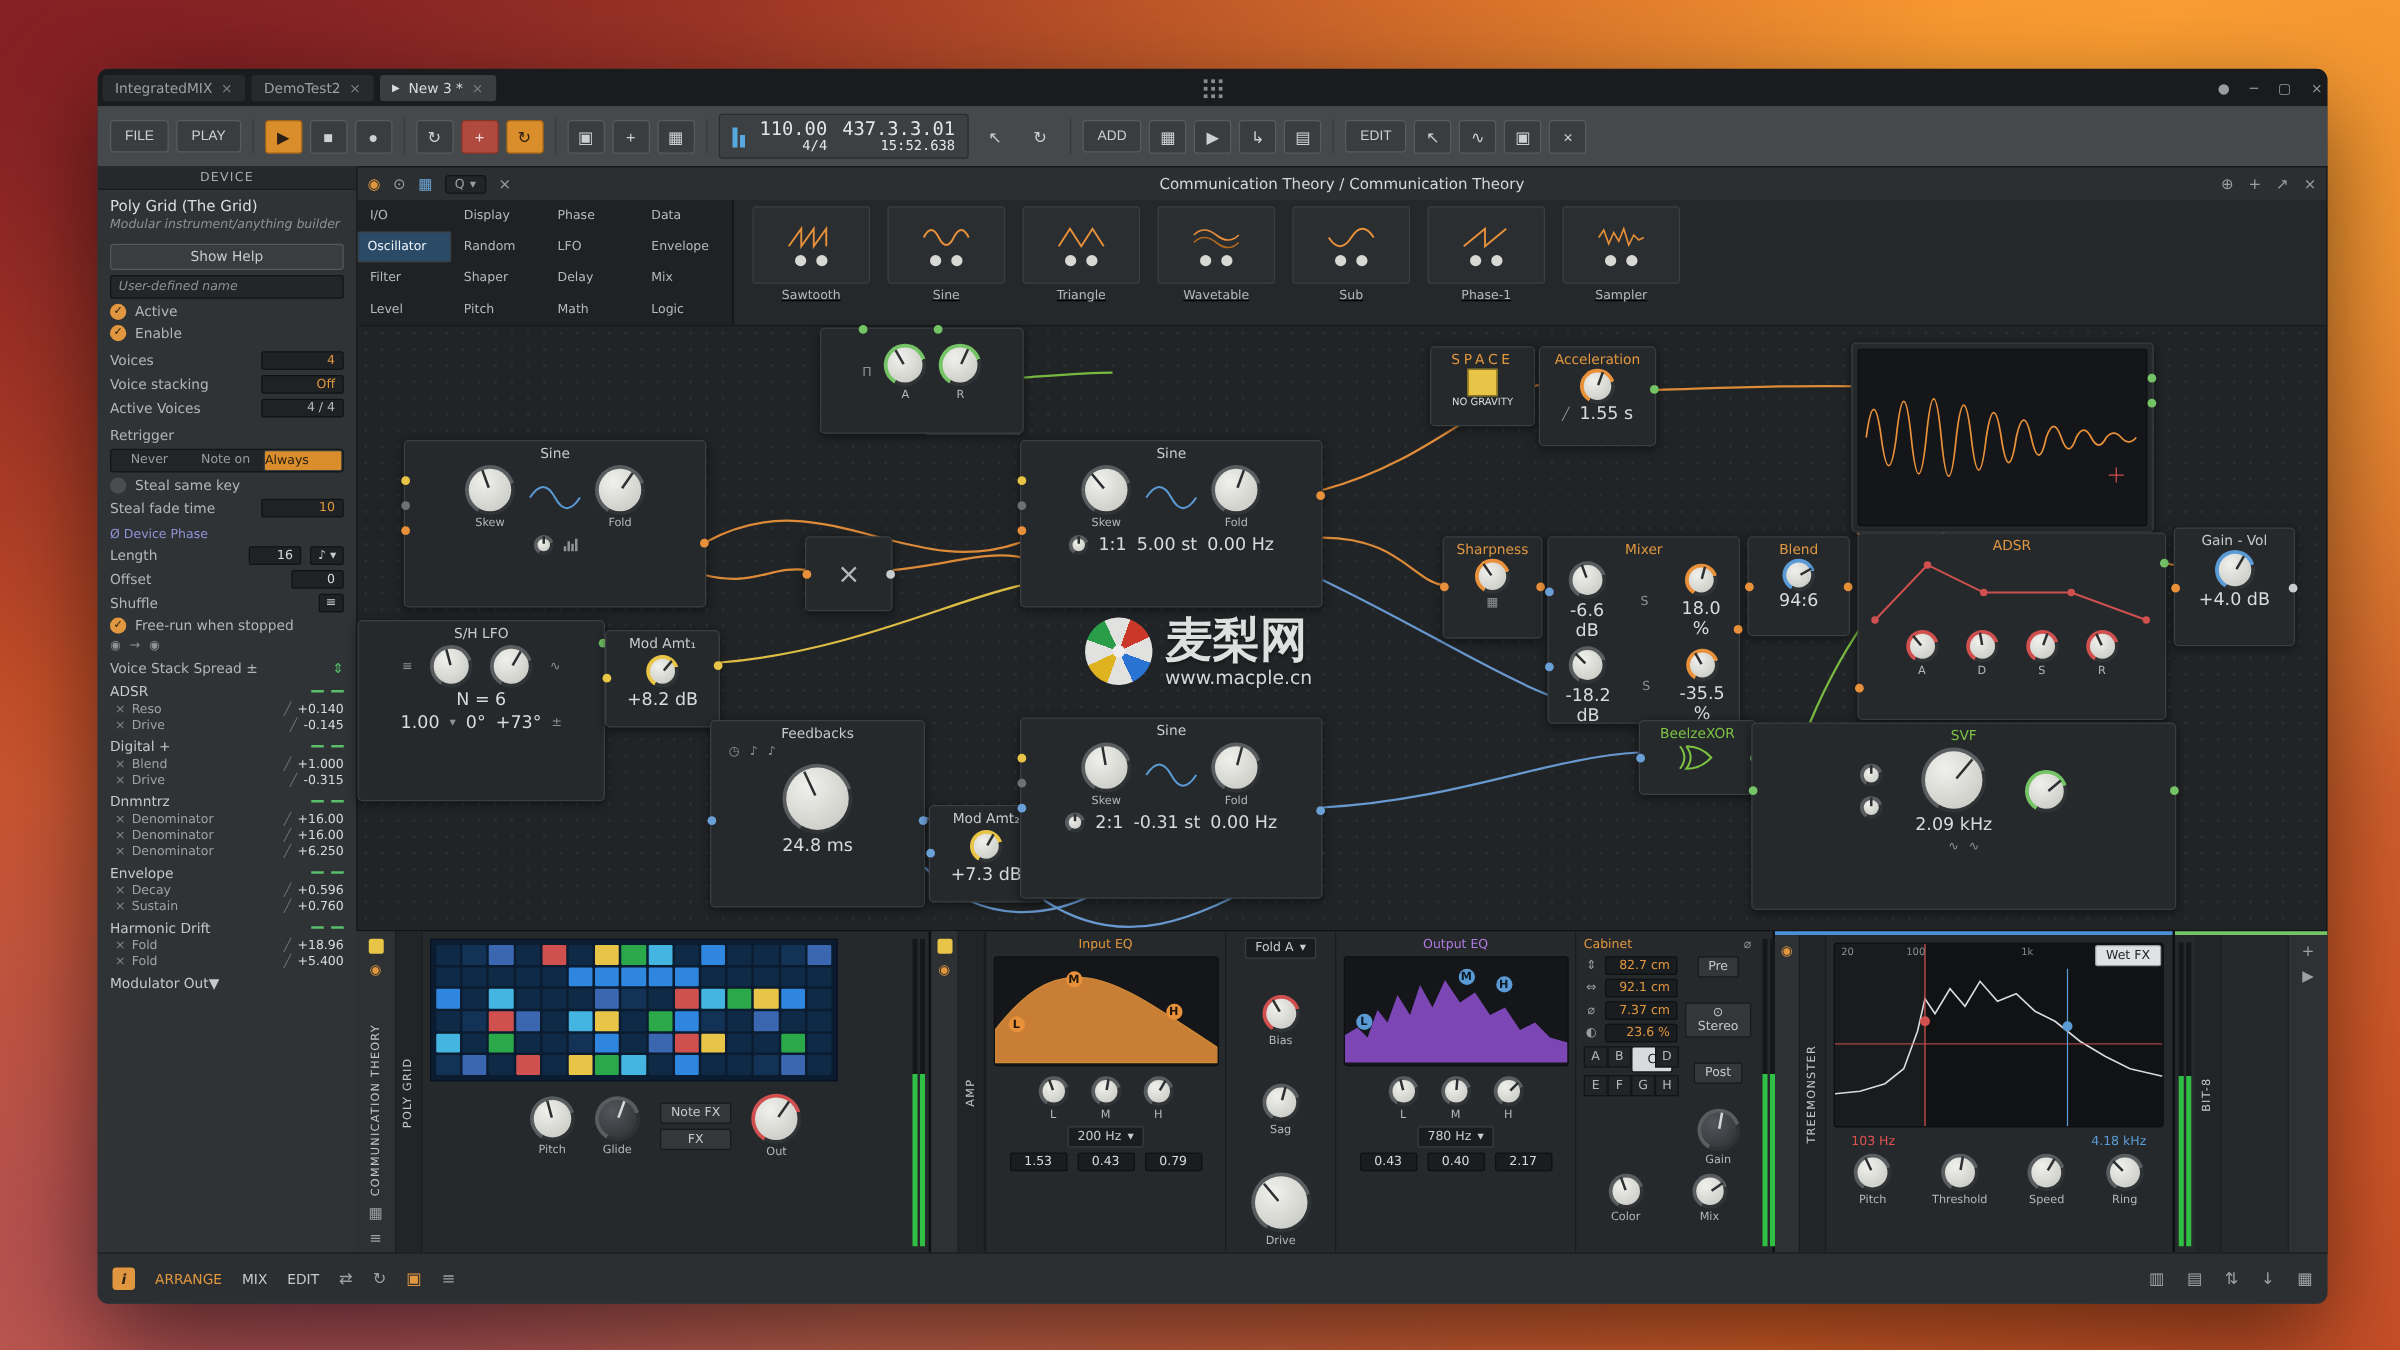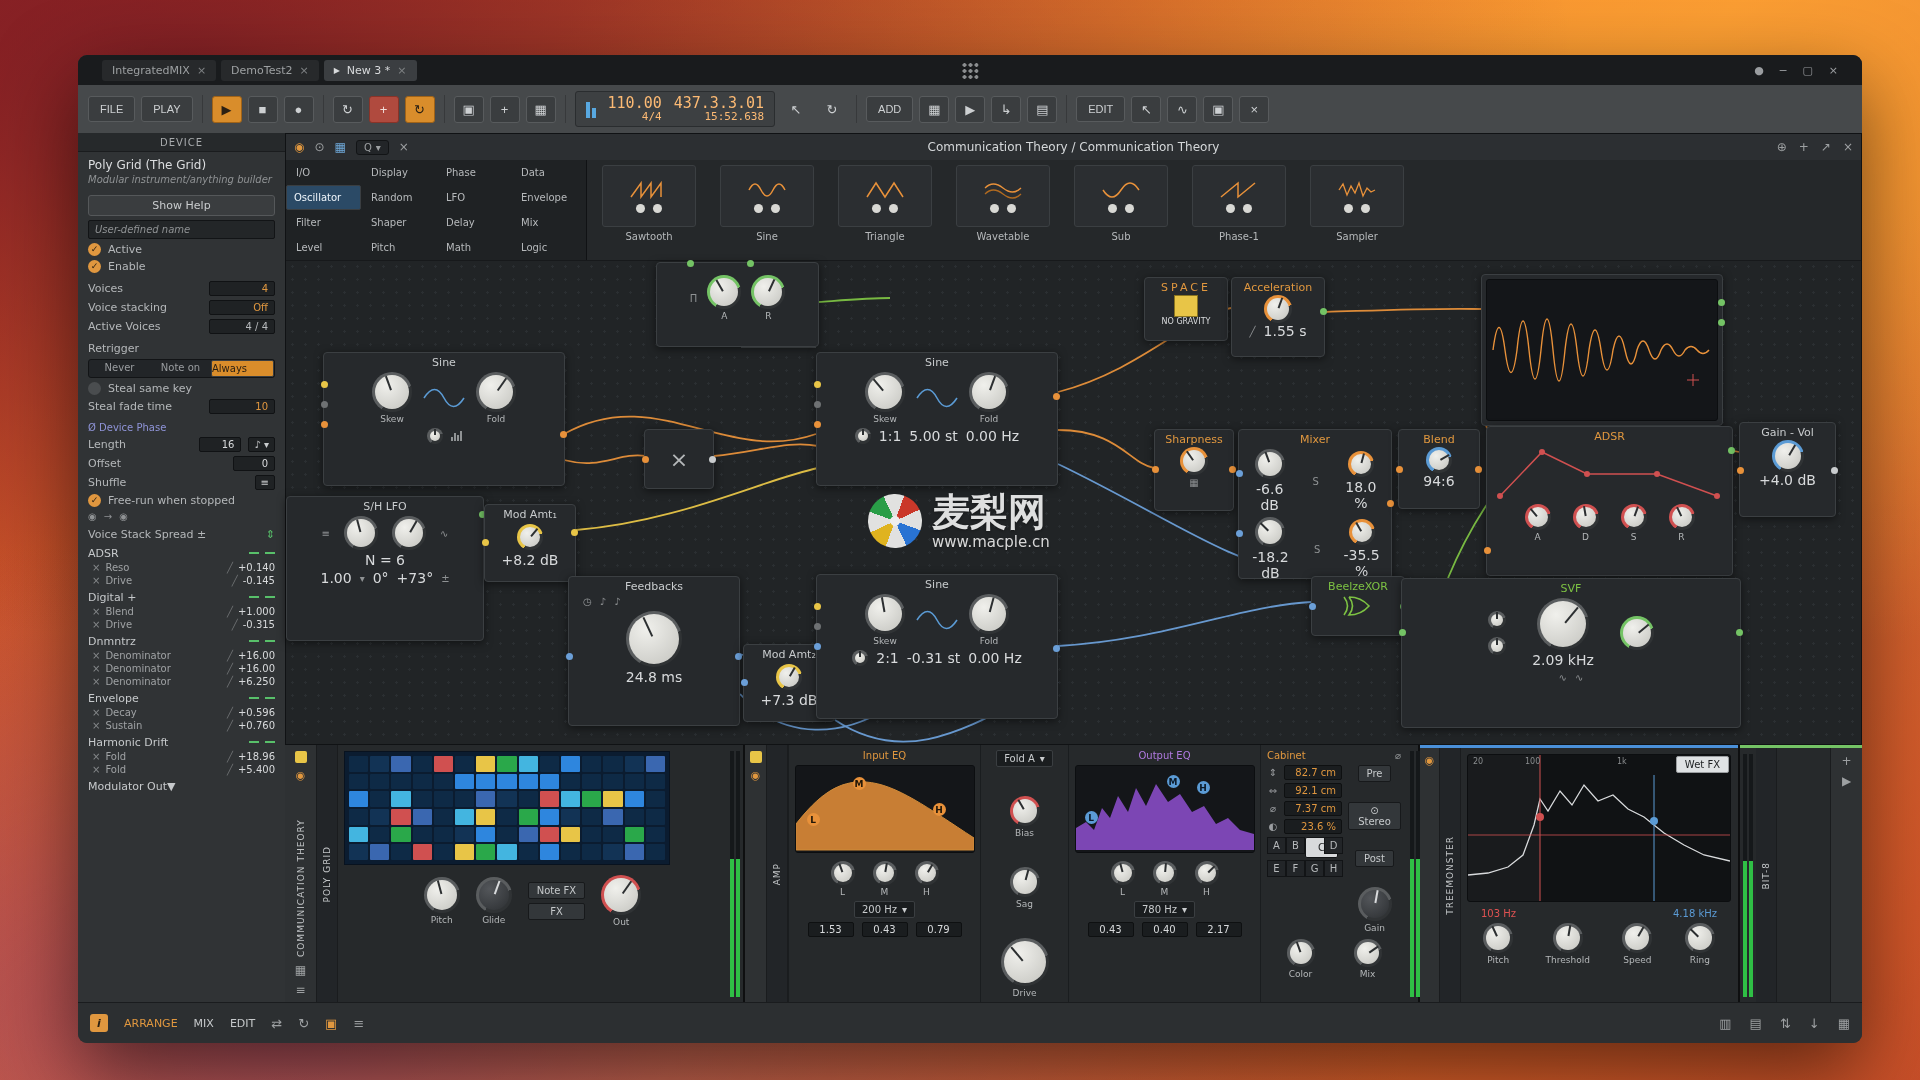--- a/index.html
+++ b/index.html
@@ -8,21 +8,21 @@
     background:
       radial-gradient(120% 90% at 10% 5%, rgba(100,15,35,.65), transparent 60%),
       radial-gradient(100% 80% at 88% 12%, rgba(255,160,45,.8), transparent 60%),
       radial-gradient(90% 70% at 15% 95%, rgba(120,45,130,.55), transparent 65%),
       radial-gradient(120% 100% at 72% 85%, rgba(235,95,35,.8), transparent 70%),
       linear-gradient(135deg,#b03526 0%,#e8742c 38%,#f59a3c 58%,#a63f2e 100%);}
   .window{position:absolute;left:78px;top:55px;width:1784px;height:988px;background:#35383a;
     border-radius:9px;box-shadow:0 30px 80px rgba(0,0,0,.55);overflow:hidden;z-index:1;}
   
   .titlebar{position:absolute;top:0;left:0;right:0;height:30px;background:#191b1d;
-    display:flex;align-items:center;gap:5px;padding:0 24px;}
+    display:flex;align-items:center;gap:5px;padding:0 4px;}
   .tab{display:flex;align-items:center;gap:7px;background:#27292b;color:#9da0a2;font-size:11px;
     padding:4px 10px;border-radius:3px;}
   .tab.active{background:#3b3e41;color:#d8dadc;}
   .tab .tclose{color:#7e8183;font-size:11px;}
   .tab .tplay{color:#d8dadc;font-size:8px;}
   .bwlogo{position:absolute;left:50%;top:7px;width:17px;height:17px;transform:translateX(-50%);
     background-image:radial-gradient(#8a8d8f 1.6px,transparent 1.8px);background-size:6px 6px;}
   .winctl{margin-left:auto;display:flex;align-items:center;gap:16px;color:#9a9da0;font-size:11px;}
   
   .toolbar{position:absolute;top:30px;left:0;right:0;height:48px;background:#46494b;
@@ -30,21 +30,21 @@
   .tbtn{background:#3a3d3f;border:1px solid #585b5d;color:#cdd0d2;font-size:11px;
     padding:6px 11px;border-radius:3px;}
   .ibtn{min-width:30px;height:27px;display:grid;place-items:center;background:#3a3d3f;
     border:1px solid #585b5d;color:#cdd0d2;font-size:13px;border-radius:3px;padding:0 4px;}
   .ibtn.orangebg{background:#d98d2b;border-color:#a06318;color:#2b2013;}
   .ibtn.redbg{background:#b04a3e;border-color:#8a3328;color:#f2ddd9;}
   .ibtn.noborder{border-color:transparent;background:transparent;}
   .vsep{width:1px;height:28px;background:#37393b;margin:0 3px;}
   .lcdbox{display:flex;align-items:center;gap:12px;background:#3d4042;border:1px solid #2a2d2f;
     padding:3px 10px;border-radius:3px;}
-  .lcd{color:#fdba74;font-family:"DejaVu Sans Mono","Liberation Mono",monospace;}
+  .lcd{color:#e5e5e5;font-family:"DejaVu Sans Mono","Liberation Mono",monospace;}
   .lcd.big{font-size:15px;}
   .lcd.small{font-size:11px;}
   .lcdcol{display:flex;flex-direction:column;align-items:flex-end;line-height:1.1;}
   .bluebars{display:flex;gap:2px;align-items:flex-end;height:18px;}
   .bluebars i{width:4px;background:#58a8e0;display:block;}
   
   .sidebar{position:absolute;top:78px;left:0;width:207px;bottom:40px;background:#303335;
     border-right:2px solid #5eead4;font-size:11px;color:#b4b7b9;overflow:hidden;}
   .sbhead{height:18px;background:#26292b;color:#a8abad;font-size:10px;letter-spacing:1px;
     display:grid;place-items:center;border-bottom:1px solid #1a1c1e;}
@@ -89,21 +89,21 @@
   .gico.blue{color:#6fa8d8;}
   .gsearch{display:flex;align-items:center;gap:4px;background:#222528;border:1px solid #121416;
     border-radius:3px;padding:1px 7px;color:#9da0a2;font-size:10px;}
   .gright{margin-left:auto;display:flex;gap:12px;align-items:center;}
   .palette{position:absolute;top:26px;left:0;right:0;height:100px;background:#25282a;
     border-bottom:1px solid #17191b;display:flex;}
   .catmenu{width:300px;height:100px;background:#1f2224;display:grid;
     grid-template-columns:repeat(4,1fr);grid-auto-rows:25px;border-right:1px solid #101214;flex:none;}
   .cat{font-size:10px;color:#b6b9bb;display:flex;align-items:center;padding-left:10px;}
   .cat.sel{background:#2b4a66;color:#eef5fb;}
-  .pmods{display:flex;gap:22px;padding:5px 14px;overflow:hidden;flex:1;}
+  .pmods{display:flex;gap:12px;padding:5px 14px;overflow:hidden;flex:1;text-decoration:underline;}
   .pmod{width:96px;display:flex;flex-direction:column;align-items:center;flex:none;}
   .prev{width:92px;height:60px;background:#2b2e31;border:1px solid #3b3f42;border-radius:3px;
     display:flex;flex-direction:column;align-items:center;justify-content:center;gap:4px;}
   .prev .mk{display:flex;gap:8px;}
   .prev .mk i{width:9px;height:9px;border-radius:50%;background:#d8d8d4;display:block;}
   .plabel{font-size:10px;color:#b6b9bb;margin-top:4px;}
   .canvasbg{position:absolute;left:0;top:126px;right:0;bottom:0;
     background-image:radial-gradient(#2b2f32 1px,transparent 1.3px);background-size:13px 13px;}
   .wires{position:absolute;inset:0;pointer-events:none;}
   .ghostbox{position:absolute;border:1px solid #4a4e51;background:transparent;}

